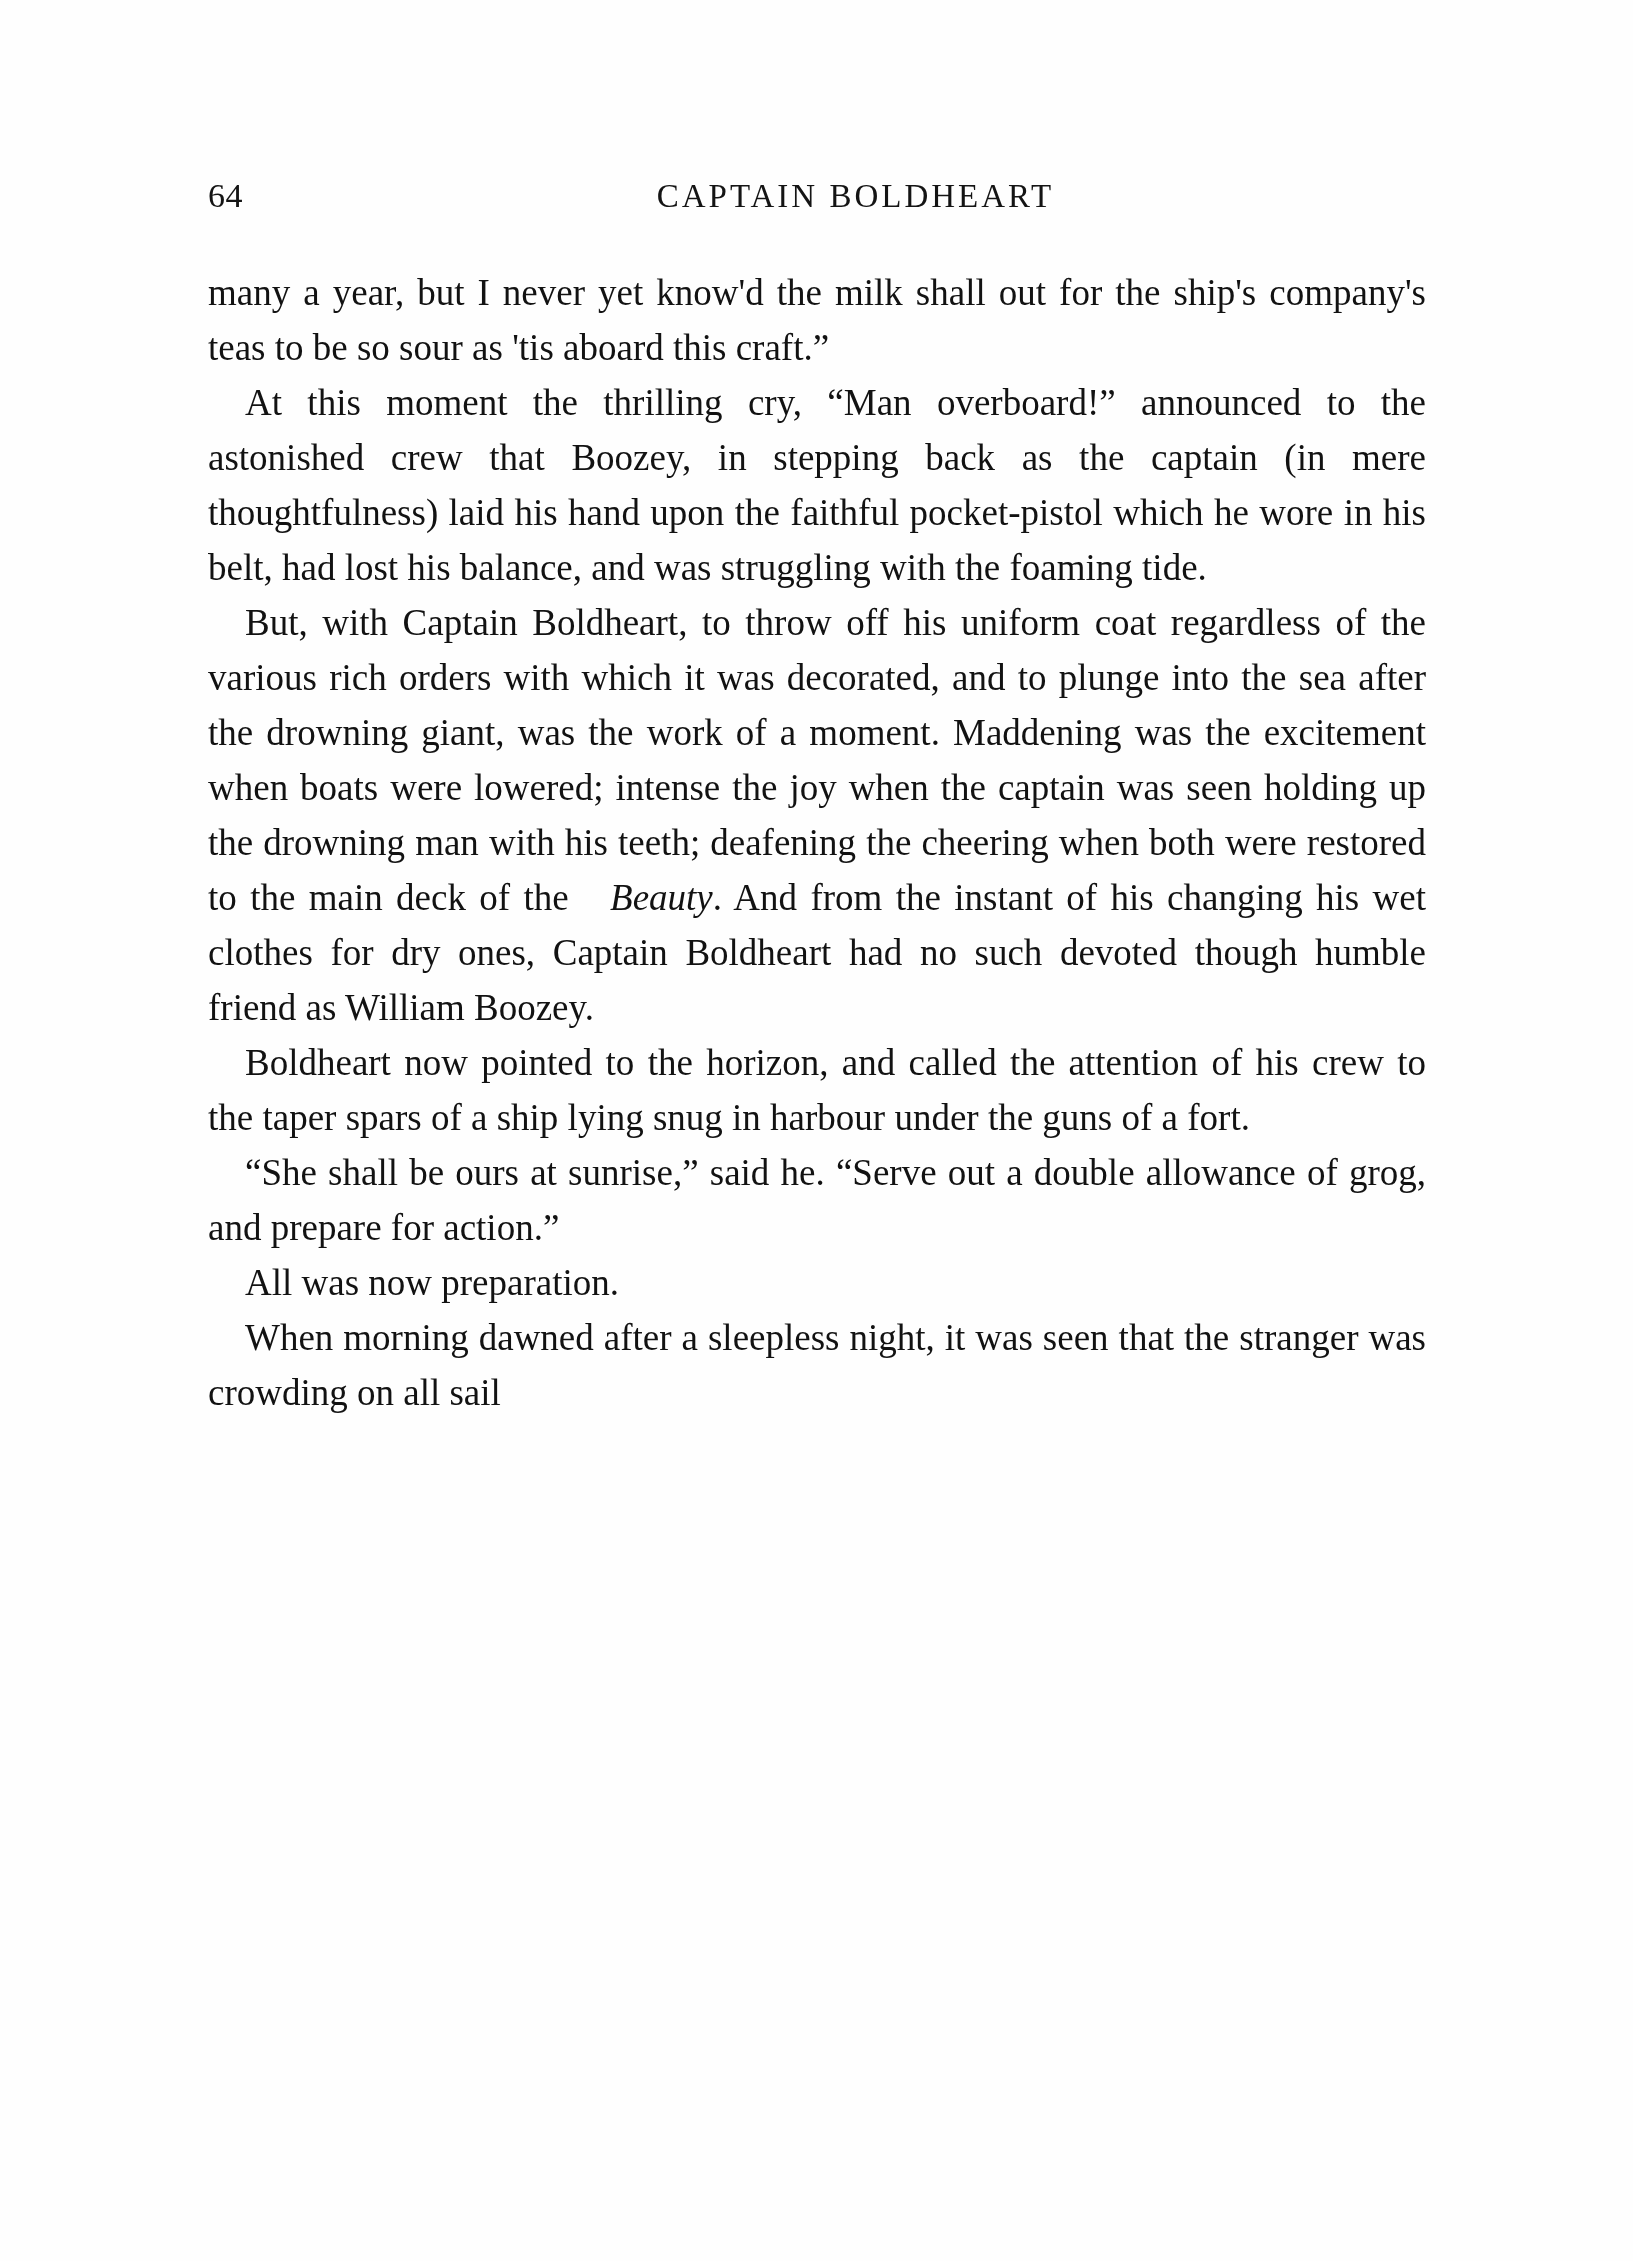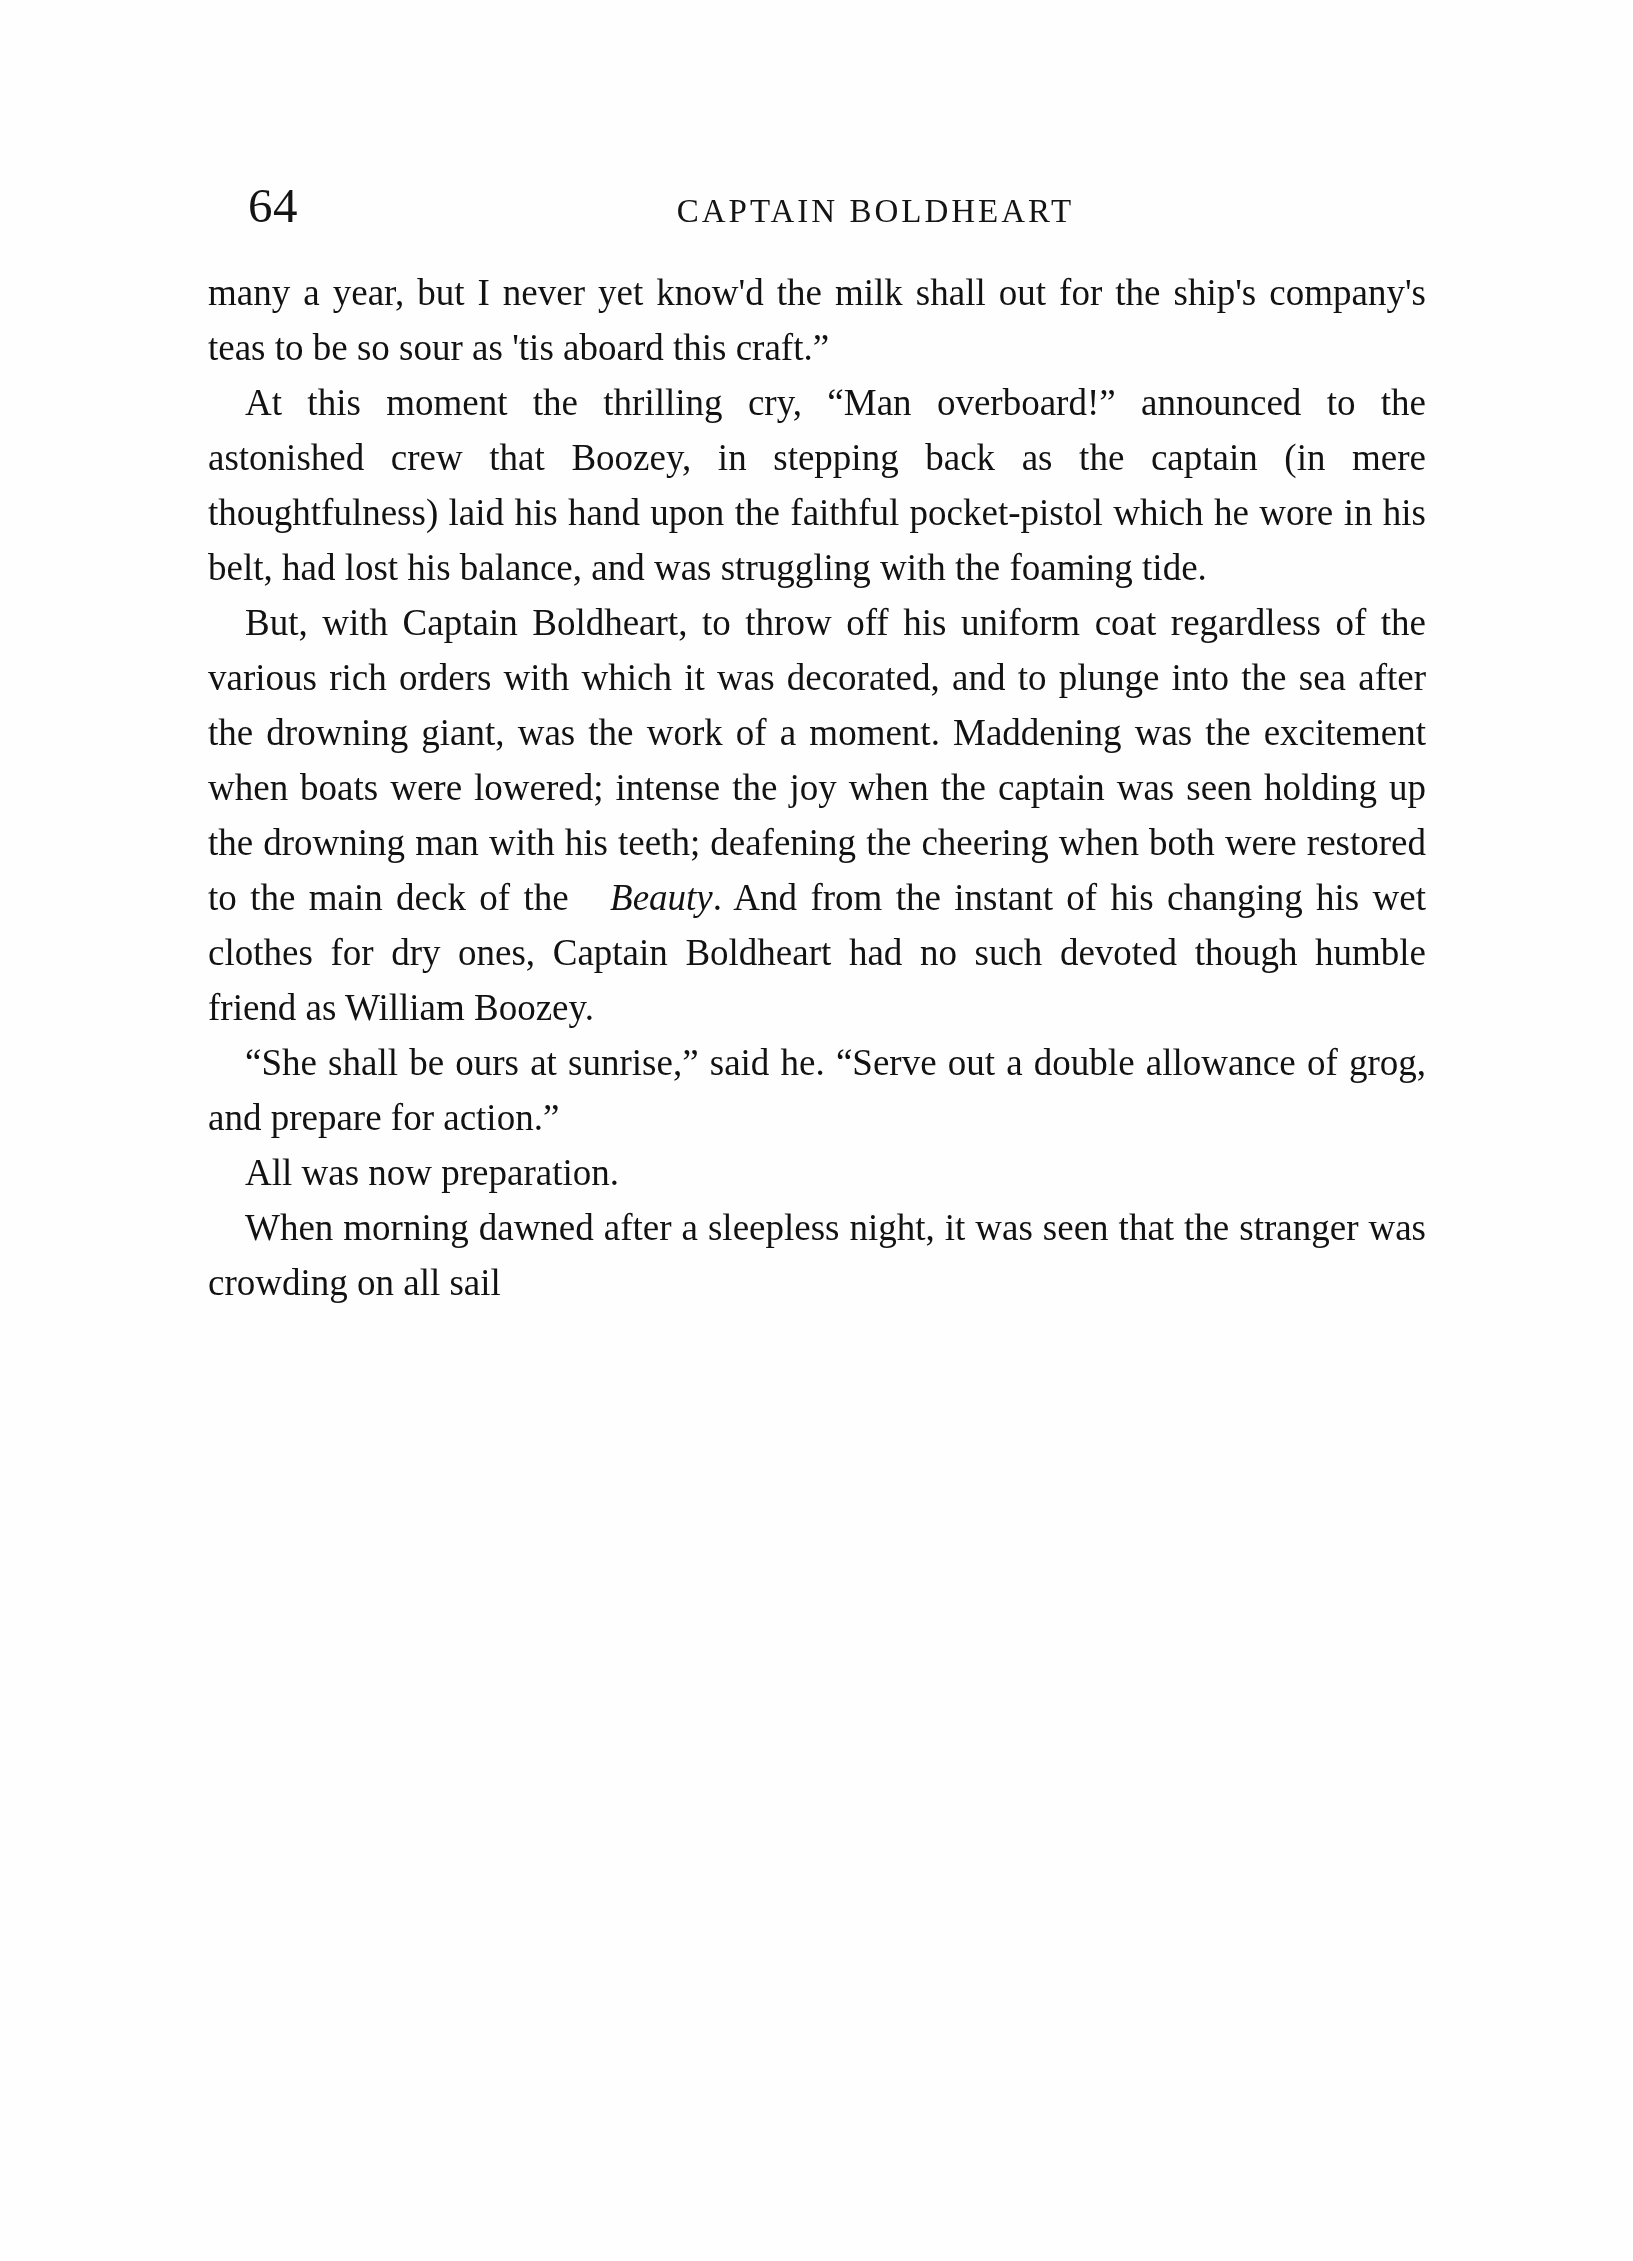--- a/index.html
+++ b/index.html
@@ -29,26 +29,25 @@
     top: 177px;
     width: 1218px;
   }
   .header-row {
     display: flex;
     align-items: baseline;
     height: 77px;
     margin-bottom: 10.6px;
   }
   .folio {
-    font-size: 49px;
+    font-size: 34px;
     letter-spacing: 0.6px;
     width: 112px;
     flex: none;
     color: #141414;
-    margin-left: 40px;
   }
   .running-head {
     flex: 1;
     text-align: center;
     font-size: 33px;
     letter-spacing: 3px;
     padding-right: 35px;
     color: #141414;
   }
   .body-text {
@@ -80,20 +79,21 @@
 
     <div class="header-row">
       <div class="folio">64</div>
       <div class="running-head">CAPTAIN BOLDHEART</div>
     </div>
 
     <div class="body-text">
       <p>many a year, but I never yet know'd the milk shall out for the ship's company's teas to be so sour as 'tis aboard this craft.”</p>
       <p class="indent">At this moment the thrilling cry, “Man overboard!” announced to the astonished crew that Boozey, in stepping back as the captain (in mere thoughtfulness) laid his hand upon the faithful pocket-pistol which he wore in his belt, had lost his balance, and was struggling with the foaming tide.</p>
       <p class="indent"><span>But, with Captain Boldheart, to throw off his uniform coat regardless of the various rich orders with which it was decorated, and to plunge into the sea after the drowning giant, was the work of a moment. Maddening was the excitement when boats were lowered; intense the joy when the captain was seen holding up the drowning man with his teeth; deafening the cheering when both were restored to the main deck of the </span><em>Beauty</em><span>. And from the instant of his changing his wet clothes for dry ones, Captain Boldheart had no such devoted though humble friend as William Boozey.</span></p>
+      <p class="indent">Boldheart now pointed to the horizon, and called the attention of his crew to the taper spars of a ship lying snug in harbour under the guns of a fort.</p>
       <p class="indent">“She shall be ours at sunrise,” said he. “Serve out a double allowance of grog, and prepare for action.”</p>
       <p class="indent">All was now preparation.</p>
       <p class="indent">When morning dawned after a sleepless night, it was seen that the stranger was crowding on all sail</p>
     </div>
 
   </div>
 </div>
 
 
 </body></html>

